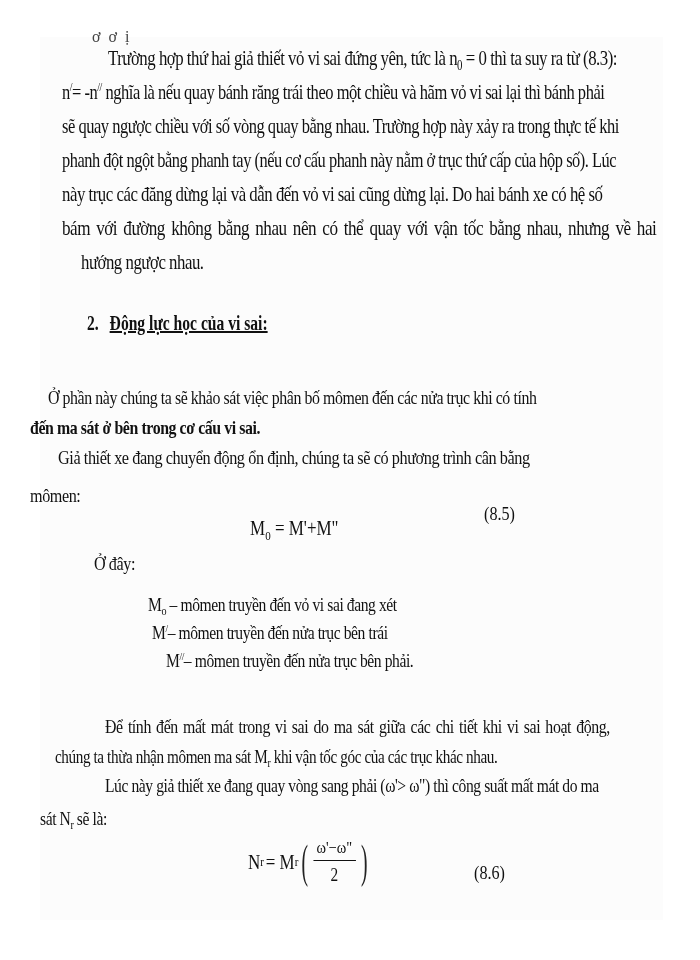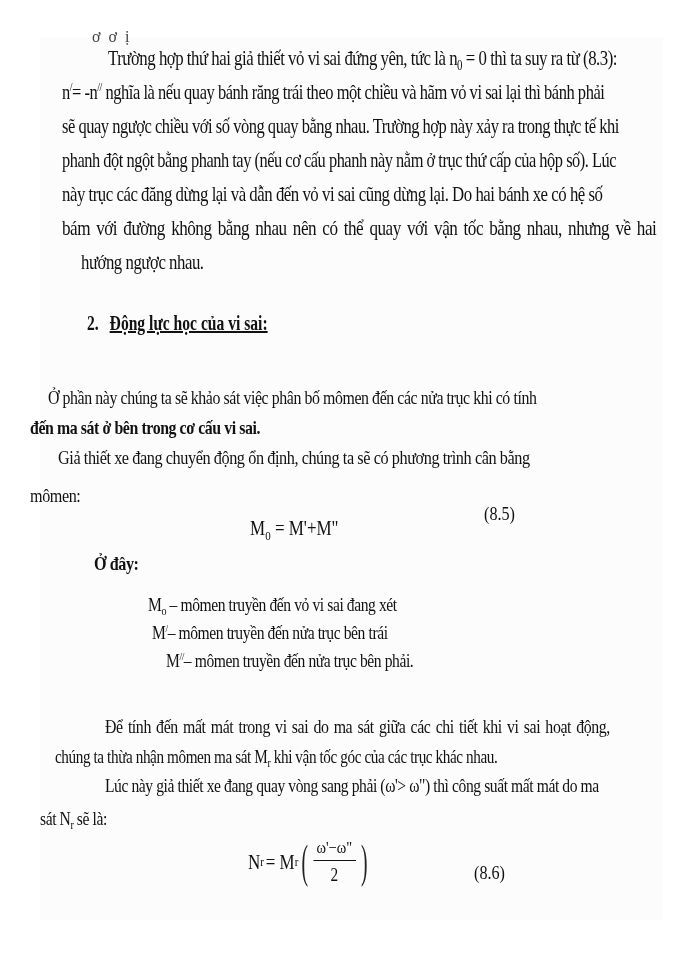--- a/index.html
+++ b/index.html
@@ -85,21 +85,21 @@
 
 <div class="abs eq" style="left:250px; top:517px;">
   <span class="cond" style="transform: scaleX(0.85);">
     <span>M</span><sub>0</sub><span> = M'+M"</span>
   </span>
 </div>
 <div class="abs eqnum" style="left:484px; top:503px;">
   <span class="cond" style="transform: scaleX(0.85);">(8.5)</span>
 </div>
 
-<div class="abs p2" style="left:94px; top:553px;font-weight:bold;">
+<div class="abs p2" style="left:94px; top:553px;">
   <span class="cond" style="transform: scaleX(0.85);">Ở đây:</span>
 </div>
 
 <div class="abs p2" style="left:148px; top:594px;">
   <span class="cond" style="transform: scaleX(0.82);">
     <span>M</span><sub>o</sub><span> – mômen truyền đến vỏ vi sai đang xét</span>
   </span>
 </div>
 <div class="abs p2" style="left:152px; top:622px;">
   <span class="cond" style="transform: scaleX(0.82);">

